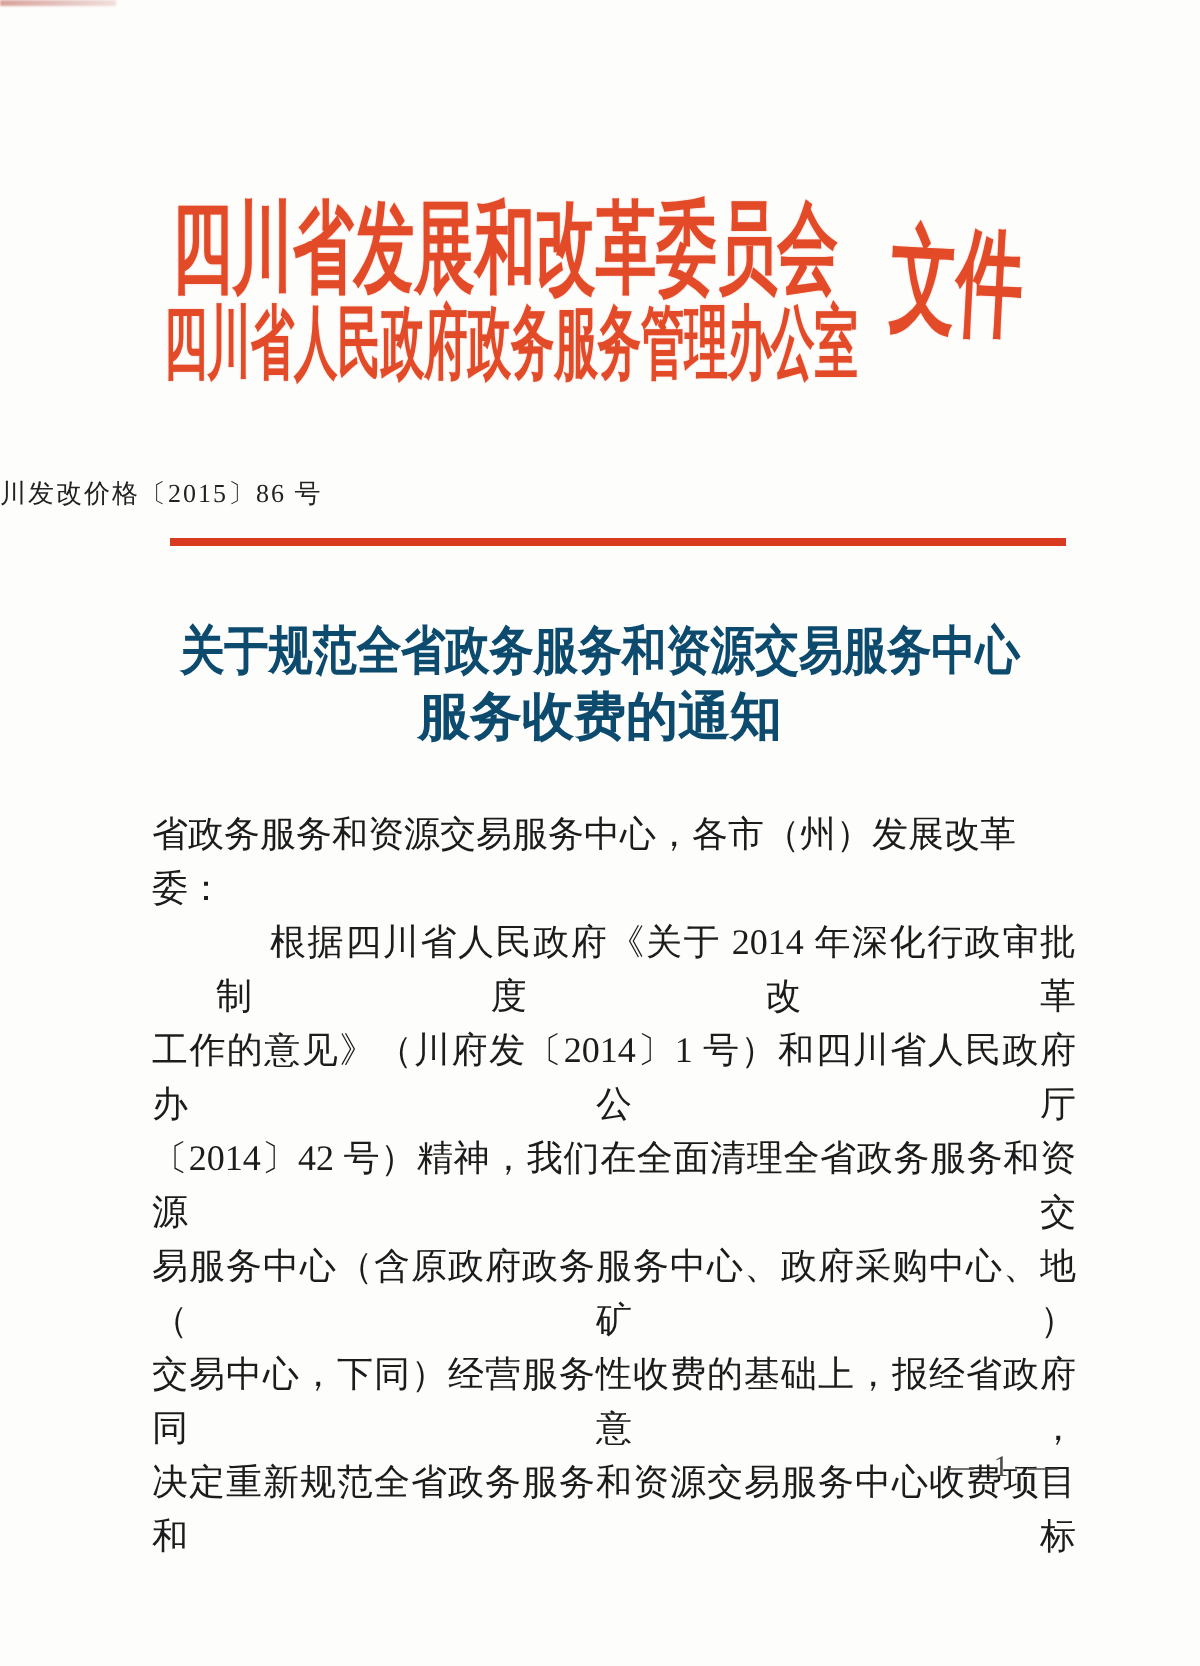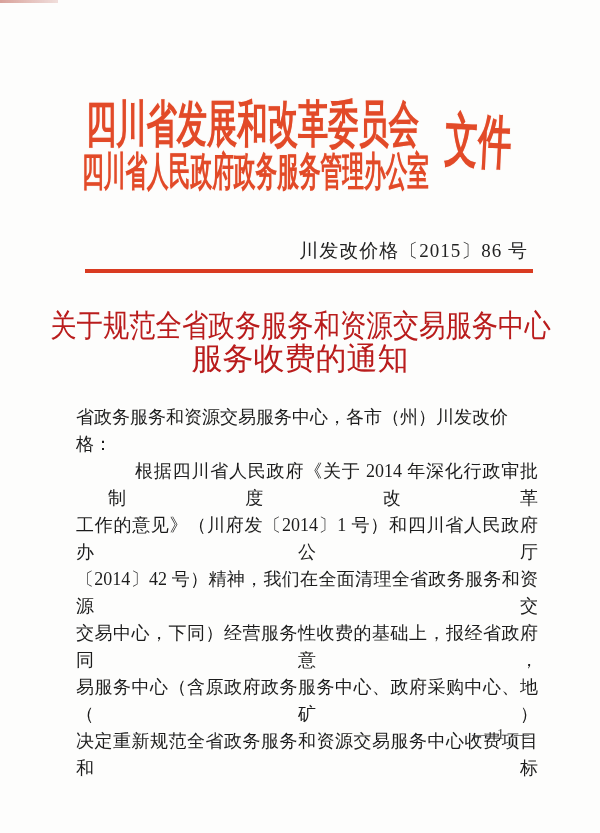--- a/index.html
+++ b/index.html
@@ -53,42 +53,42 @@
     color: #e24a28;
     white-space: nowrap;
     transform-origin: left top;
     text-shadow: 0 0 1px rgba(226,74,40,0.45);
   }
   
   .docnum {
     position: absolute;
     left: 0; top: 238px;
     width: 528px;
-    text-align: right;
-    font-size: 19px;
+    text-align: left;
+    font-size: 13px;
     letter-spacing: 1px;
     color: #222222;
   }
   .red-rule {
     position: absolute;
     left: 85px; top: 269px;
     width: 448px; height: 4px;
     background: #d93b21;
   }
   
   .title {
     position: absolute;
     left: 0; top: 309px;
     width: 600px;
     margin: 0;
     text-align: center;
-    font-size: 31px;
+    font-size: 26px;
     line-height: 33px;
-    font-weight: normal;
-    color: #b91c1c;
+    font-weight: bold;
+    color: #0c4a6e;
   }
   .title .t1 {
     display: inline-block;
     white-space: nowrap;
     transform-origin: center top;
   }
   
   .body-block {
     position: absolute;
     left: 76px; top: 404px;
@@ -135,24 +135,24 @@
 
   <div class="red-rule"></div>
 
   <h1 class="title">
     <span class="t1" style="transform: scaleX(0.849903);">关于规范全省政务服务和资源交易服务中心</span><br>
     <span class="t2">服务收费的通知</span>
   </h1>
 
   <div class="body-block">
 
-  <div class="line">省政务服务和资源交易服务中心，各市（州）川发改价格：</div>
+  <div class="line">省政务服务和资源交易服务中心，各市（州）发展改革委：</div>
       <div class="line indent fill">根据四川省人民政府《关于 2014 年深化行政审批制度改革</div>
       <div class="line fill">工作的意见》（川府发〔2014〕1 号）和四川省人民政府办公厅</div>
       <div class="line fill">〔2014〕42 号）精神，我们在全面清理全省政务服务和资源交</div>
+      <div class="line fill">易服务中心（含原政府政务服务中心、政府采购中心、地（矿）</div>
       <div class="line fill">交易中心，下同）经营服务性收费的基础上，报经省政府同意，</div>
-      <div class="line fill">易服务中心（含原政府政务服务中心、政府采购中心、地（矿）</div>
       <div class="line fill">决定重新规范全省政务服务和资源交易服务中心收费项目和标</div>
     </div>
 
   <div class="pageno">— 1 —</div>
 
 </div>
 
 </body></html>

